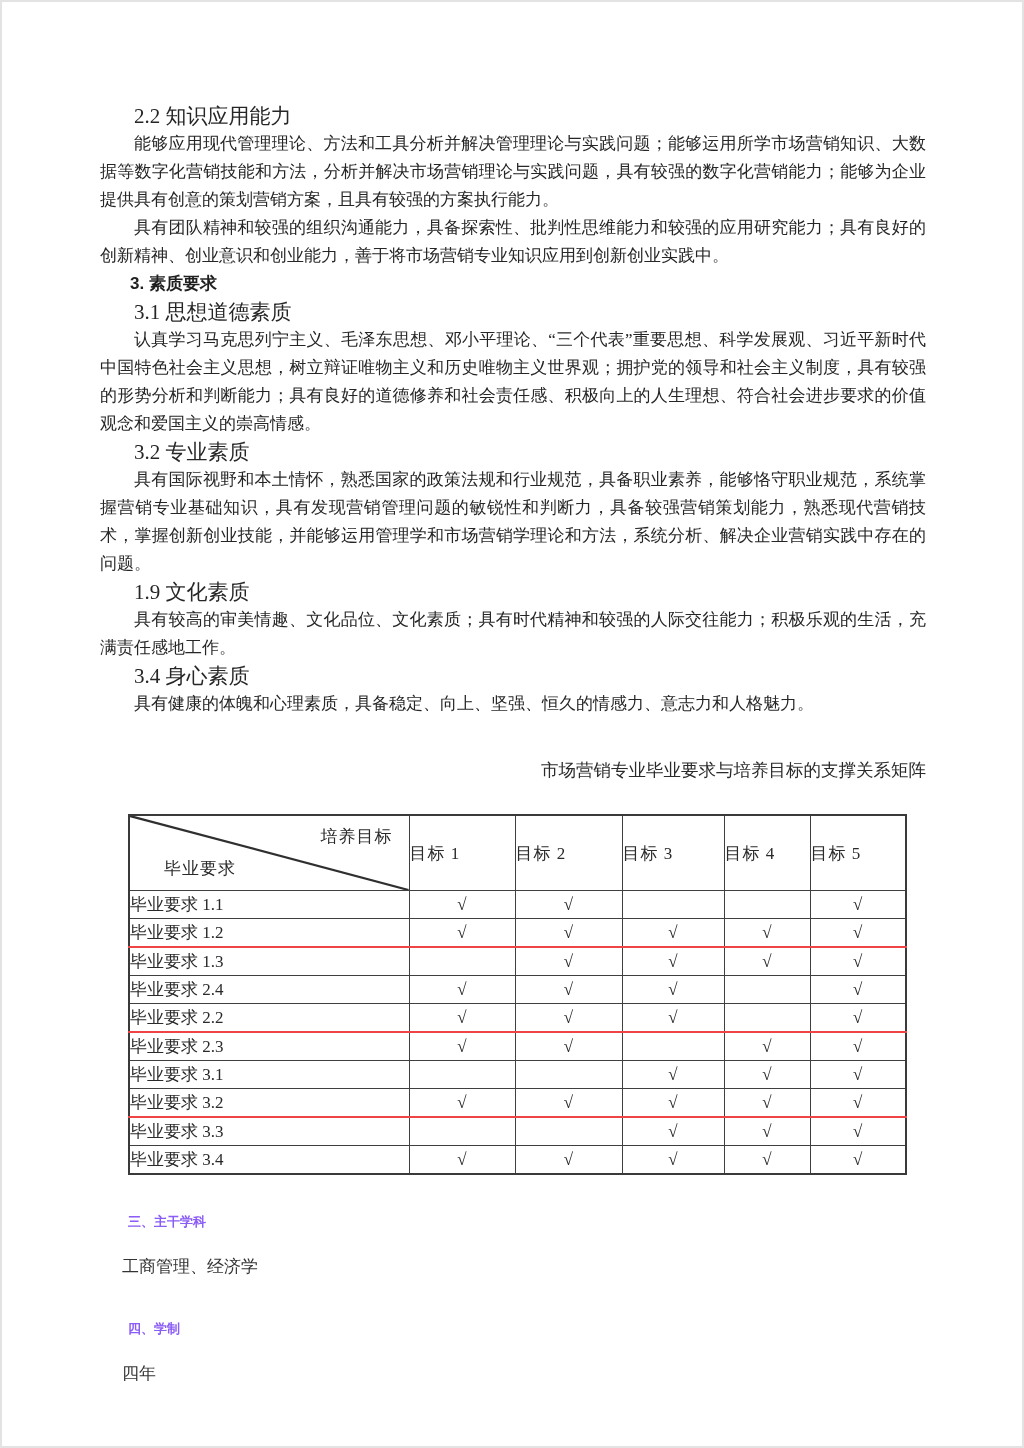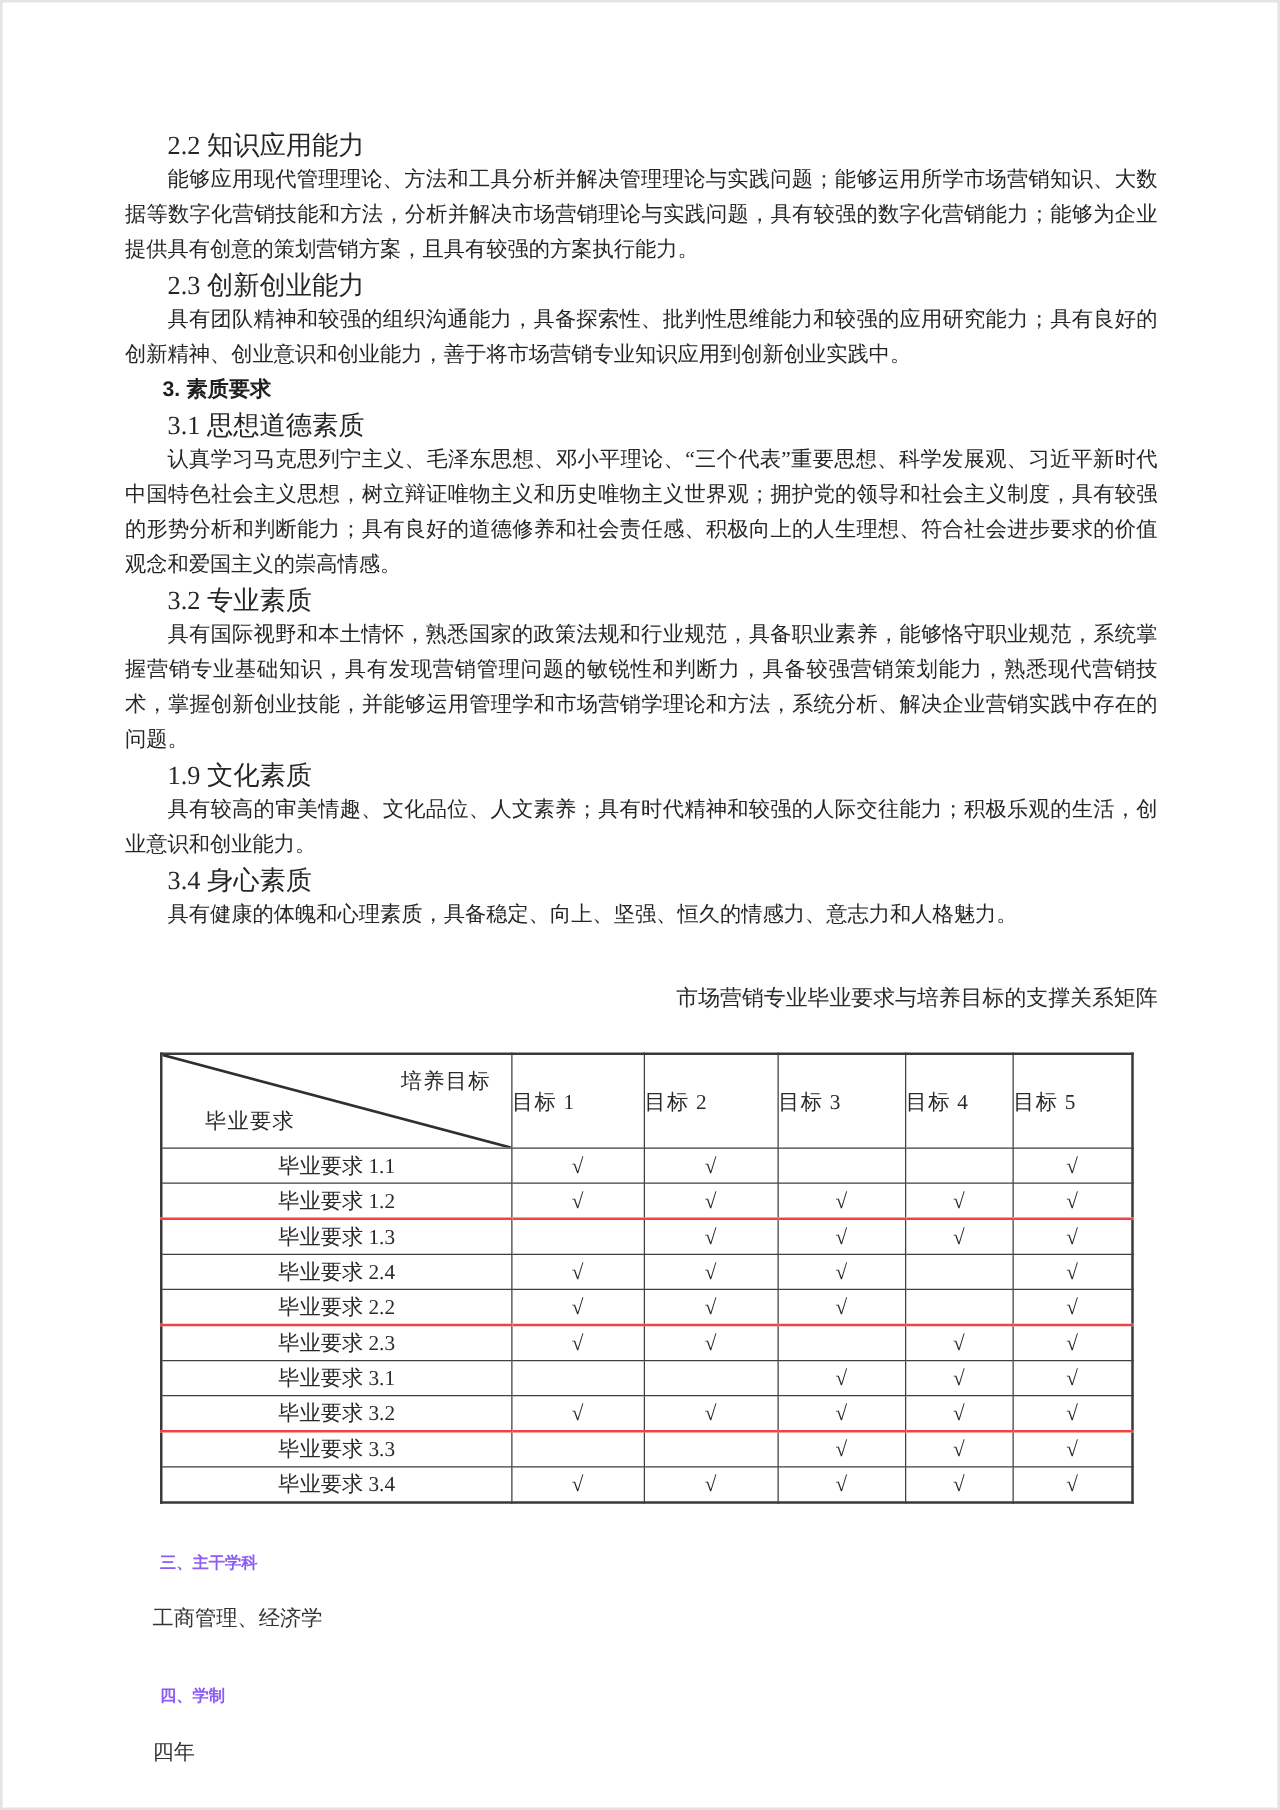--- a/index.html
+++ b/index.html
@@ -96,21 +96,20 @@
     font-size: 17px;
     letter-spacing: 1px;
   }
   .col-head {
     text-align: left;
     height: 74px;
     letter-spacing: 1px;
   }
   td.row-label {
     height: 27px;
-    text-align: center;
   }
   td.mark-cell {
     height: 27px;
     text-align: center;
   }
   .footer-heading {
     font-family: "Liberation Sans", "DejaVu Sans", sans-serif;
     font-weight: bold;
     font-size: 13px;
     line-height: 30px;
@@ -129,33 +128,32 @@
 </head>
 <body>
 
 <div class="page-edge"></div>
 
 <div class="content">
 
   <p class="sub-heading">2.2 知识应用能力</p>
   <p class="para">能够应用现代管理理论、方法和工具分析并解决管理理论与实践问题；能够运用所学市场营销知识、大数据等数字化营销技能和方法，分析并解决市场营销理论与实践问题，具有较强的数字化营销能力；能够为企业提供具有创意的策划营销方案，且具有较强的方案执行能力。</p>
 
-  <p class="sub-heading">2.3 创新创业能力</p>
   <p class="para">具有团队精神和较强的组织沟通能力，具备探索性、批判性思维能力和较强的应用研究能力；具有良好的创新精神、创业意识和创业能力，善于将市场营销专业知识应用到创新创业实践中。</p>
 
   <p class="bold-heading">3. 素质要求</p>
 
   <p class="sub-heading">3.1 思想道德素质</p>
   <p class="para">认真学习马克思列宁主义、毛泽东思想、邓小平理论、“三个代表”重要思想、科学发展观、习近平新时代中国特色社会主义思想，树立辩证唯物主义和历史唯物主义世界观；拥护党的领导和社会主义制度，具有较强的形势分析和判断能力；具有良好的道德修养和社会责任感、积极向上的人生理想、符合社会进步要求的价值观念和爱国主义的崇高情感。</p>
 
   <p class="sub-heading">3.2 专业素质</p>
   <p class="para">具有国际视野和本土情怀，熟悉国家的政策法规和行业规范，具备职业素养，能够恪守职业规范，系统掌握营销专业基础知识，具有发现营销管理问题的敏锐性和判断力，具备较强营销策划能力，熟悉现代营销技术，掌握创新创业技能，并能够运用管理学和市场营销学理论和方法，系统分析、解决企业营销实践中存在的问题。</p>
 
   <p class="sub-heading">1.9 文化素质</p>
-  <p class="para">具有较高的审美情趣、文化品位、人文素养；具有时代精神和较强的人际交往能力；积极乐观的生活，创业意识和创业能力。</p>
+  <p class="para">具有较高的审美情趣、文化品位、文化素质；具有时代精神和较强的人际交往能力；积极乐观的生活，充满责任感地工作。</p>
 
   <p class="sub-heading">3.4 身心素质</p>
   <p class="para">具有健康的体魄和心理素质，具备稳定、向上、坚强、恒久的情感力、意志力和人格魅力。</p>
 
   <p class="matrix-title">市场营销专业毕业要求与培养目标的支撑关系矩阵</p>
 
   <table class="matrix">
     <colgroup>
       <col style="width:280px">
       <col style="width:106px">

